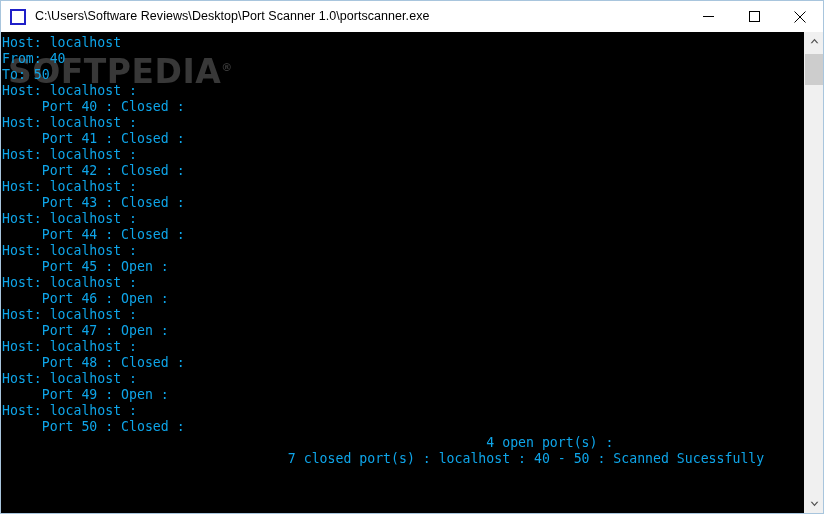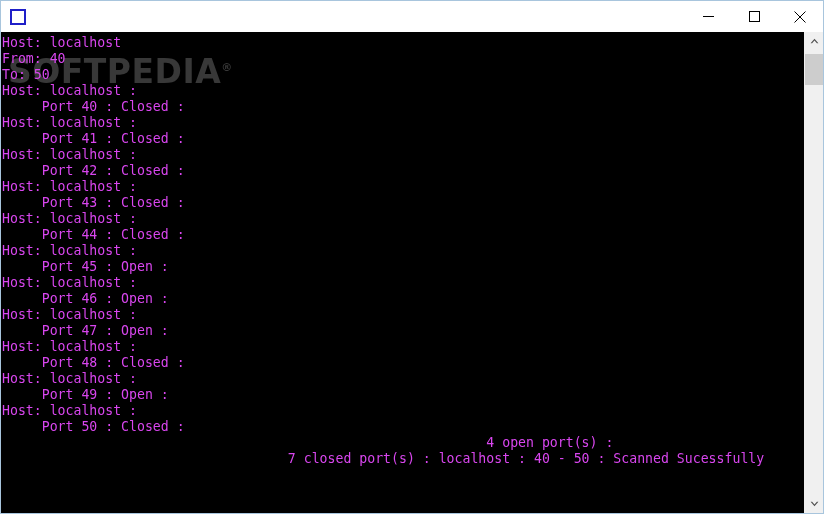--- a/index.html
+++ b/index.html
@@ -91,21 +91,21 @@
     position: absolute;
     left: 0;
     top: 0;
     right: 18px;
     bottom: 0;
     padding: 3px 0 0 1px;
     box-sizing: border-box;
     font-family: "DejaVu Sans Mono", "Liberation Mono", monospace;
     font-size: 13.2px;
     line-height: 16px;
-    color: #d946ef;
+    color: #0ea5e9;
     white-space: pre;
     z-index: 2;
   }
   .console-line {
     height: 16px;
     white-space: pre;
   }
 
   
   .watermark {
@@ -171,20 +171,21 @@
     background: #cdcdcd;
   }
 </style>
 </head>
 <body>
 
 <div class="window">
 
   <div class="titlebar">
     <div class="app-icon"></div>
+    <div class="title-text">C:\Users\Software Reviews\Desktop\Port Scanner 1.0\portscanner.exe</div>
 
     <div class="win-controls">
       <button class="win-btn">
         <svg width="11" height="11" viewBox="0 0 11 11">
           <line x1="0" y1="5.5" x2="11" y2="5.5" stroke="#000000" stroke-width="1"></line>
         </svg>
       </button>
       <button class="win-btn">
         <svg width="11" height="11" viewBox="0 0 11 11">
           <rect x="0.5" y="0.5" width="10" height="10" fill="none" stroke="#000000" stroke-width="1"></rect>

